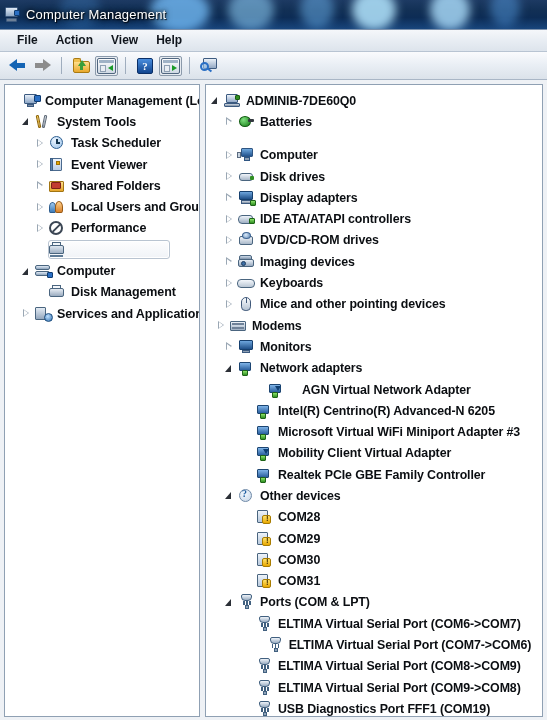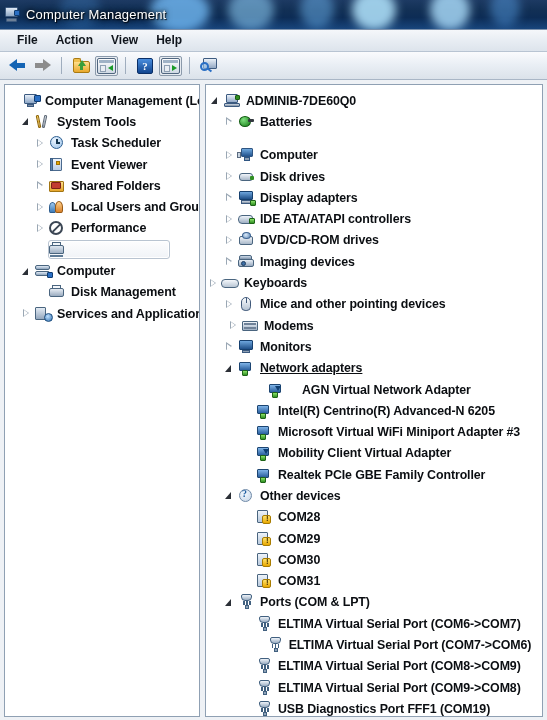--- a/index.html
+++ b/index.html
@@ -584,61 +584,61 @@
             <span class="exp">
               <span class="tri-closed"></span>
             </span>
             <span class="icon-slot ic-img">
               <span class="i l"></span>
               <span class="i b"></span>
               <span class="i e"></span>
             </span>
             <span class="label">Imaging devices</span>
           </div>
-          <div class="row" style="">
+          <div class="row" style="padding-left: 16px;">
             <span class="exp">
               <span class="tri-closed"></span>
             </span>
             <span class="icon-slot ic-kb">
               <span class="i b"></span>
             </span>
             <span class="label">Keyboards</span>
           </div>
           <div class="row" style="padding-left: 16px;">
             <span class="exp">
               <span class="tri-closed"></span>
             </span>
             <span class="icon-slot ic-mouse">
               <span class="i b"></span>
               <span class="i l"></span>
             </span>
             <span class="label">Mice and other pointing devices</span>
           </div>
-          <div class="row" style="padding-left: 20px;">
+          <div class="row" style="padding-left: 8px;">
             <span class="exp">
               <span class="tri-closed"></span>
             </span>
             <span class="icon-slot ic-modem">
               <span class="i b"></span>
               <span class="i s"></span>
               <span class="i s2"></span>
             </span>
             <span class="label">Modems</span>
           </div>
           <div class="row" style="padding-left: 16px;">
             <span class="exp">
               <span class="tri-closed"></span>
             </span>
             <span class="icon-slot ic-monitor">
               <span class="i m"></span>
               <span class="i b"></span>
             </span>
             <span class="label">Monitors</span>
           </div>
-          <div class="row" style="padding-left: 16px; text-decoration: underline;">
+          <div class="row" style="padding-left: 16px;">
             <span class="exp">
               <span class="tri-open"></span>
             </span>
             <span class="icon-slot ic-netcard">
               <span class="i c"></span>
               <span class="i grn" style="position:absolute;left:5px;top:10px;"></span>
             </span>
             <span class="label">Network adapters</span>
           </div>
           <div class="row" style="padding-left: 34px; gap: 12px;">

